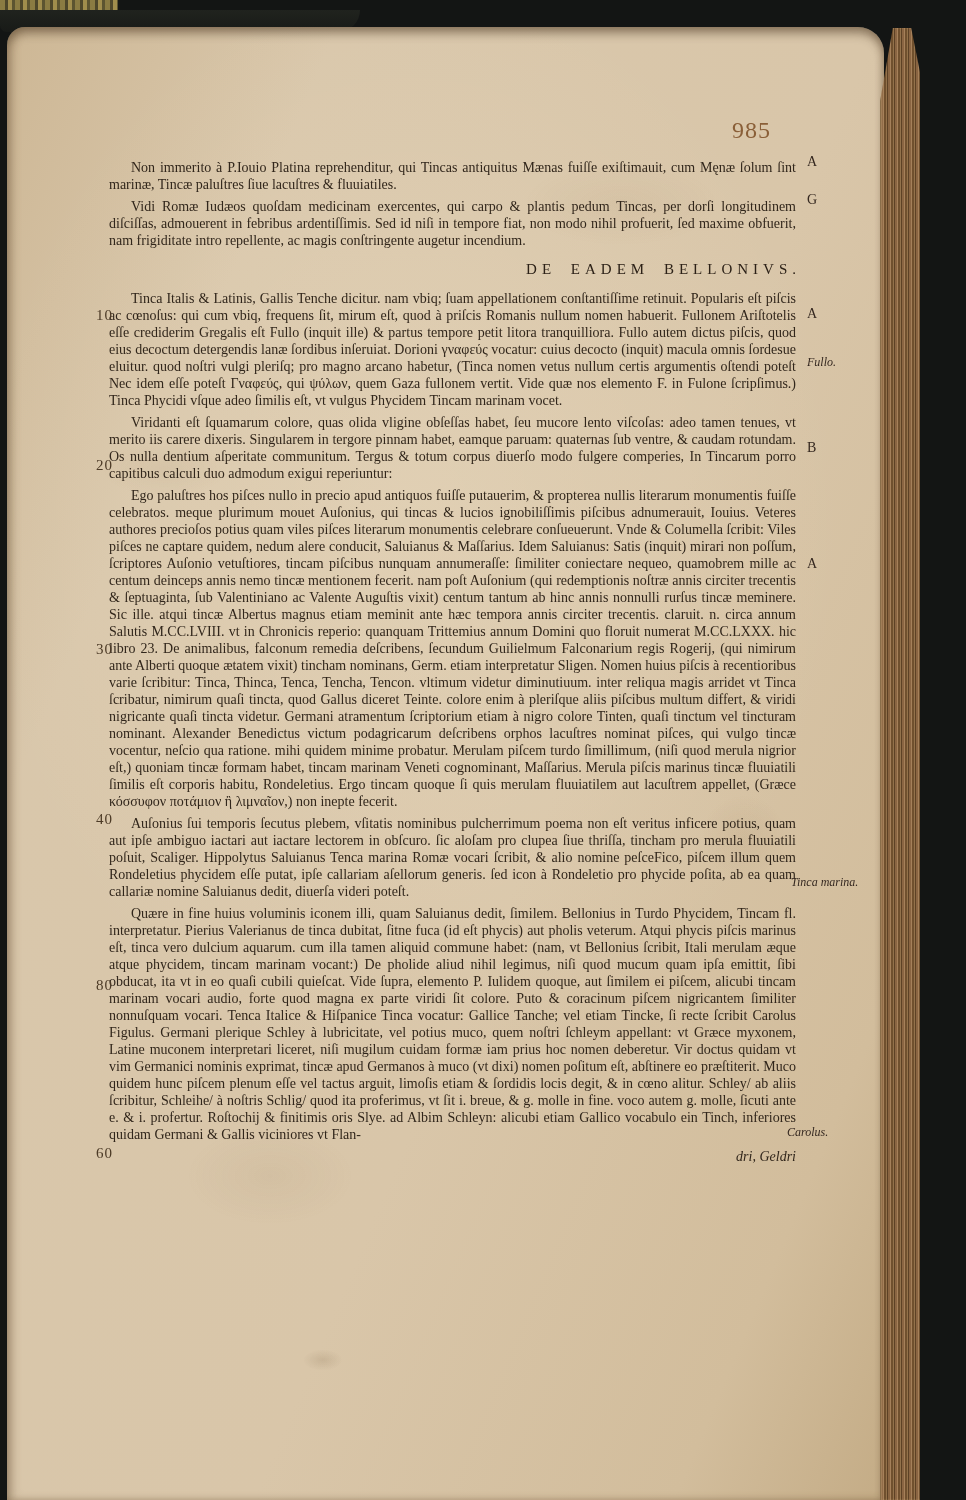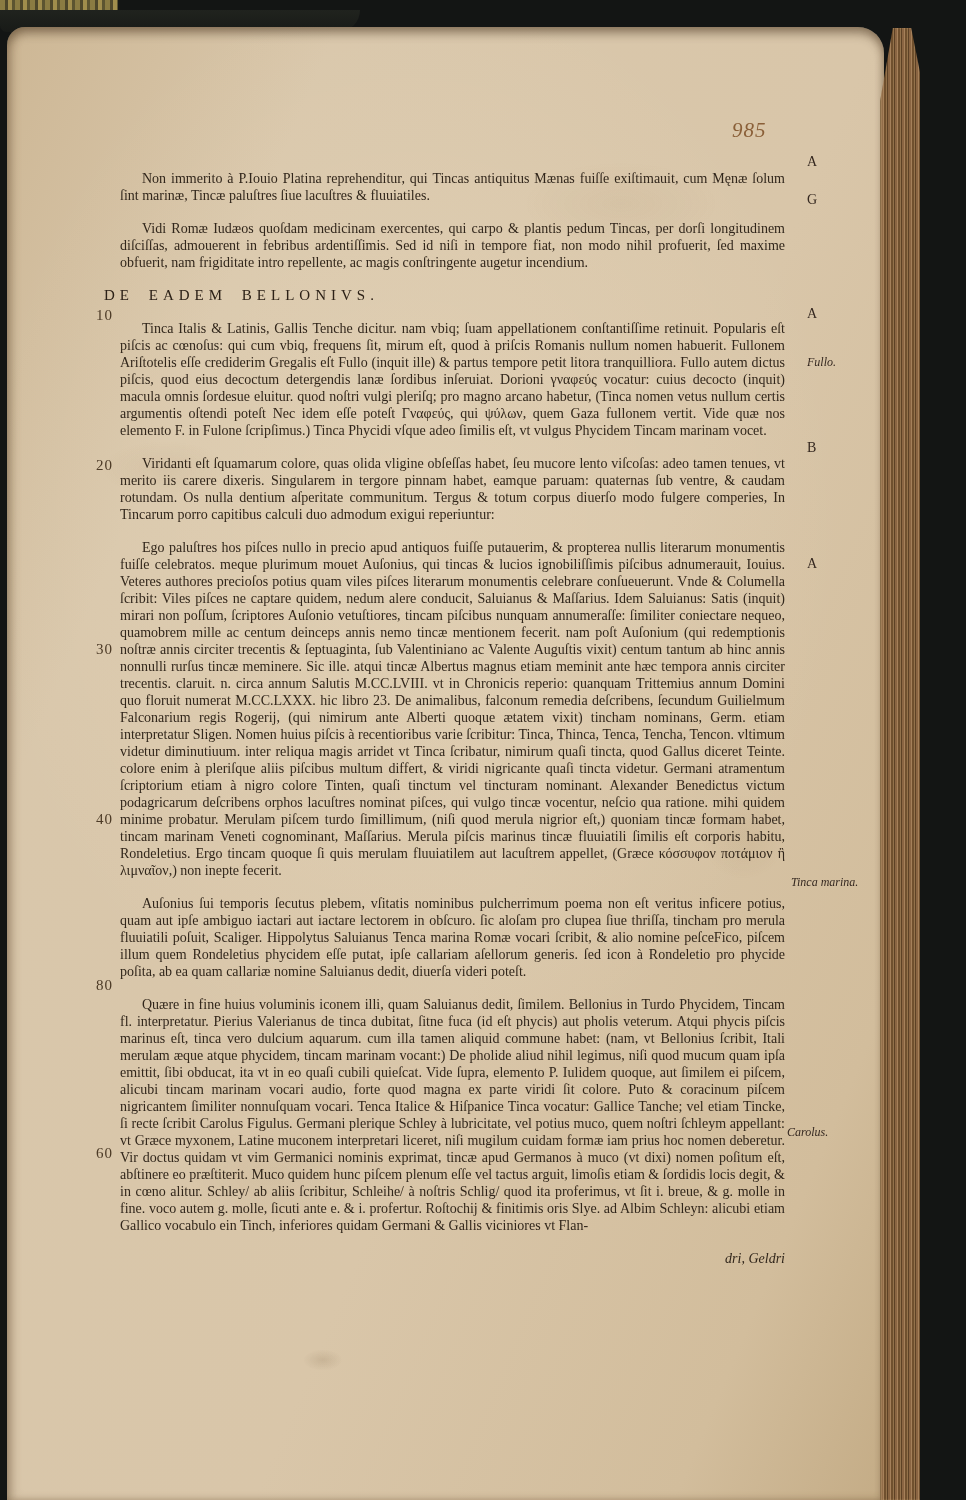--- a/index.html
+++ b/index.html
@@ -48,26 +48,26 @@
   .text-column {
     position:absolute; left:97px; top:87px; width:697px;
     color:#31261b; font-size:14px; line-height:17px; text-align:justify;
   }
   .running-head { position:relative; height:40px; white-space:pre; }
   .running-title {
     position:absolute; left:0; width:620px; text-align:center;
     font-size:27px; line-height:34px; color:#2c2117; letter-spacing:1px;
   }
   .folio {
-    position:absolute; left:628px; top:8px; font-size:21px; font-style:italic;
+    position:absolute; left:628px; top:8px; font-size:24px; 
     color:#8a5f38; letter-spacing:1px;
   }
-  .para { margin:16px; text-indent:22px; }
+  .para { margin:5px; text-indent:22px; }
   .section-heading {
-    margin:12px 0 12px 0; text-align:left; text-indent:0;
+    margin:12px 0 12px 0; text-align:right; text-indent:0;
     font-size:15px; letter-spacing:5px; color:#2c2117; word-spacing:6px;
   }
   .section-heading.wide { letter-spacing:8px; margin-top:15px; }
   .continuation-line { text-align:right; text-indent:0;font-style:italic; }
   
   .line-number {
     position:absolute; left:74px; width:32px; text-align:right;
     font-size:15px; color:#4c3a26; letter-spacing:1px;
   }
   .side-note {

